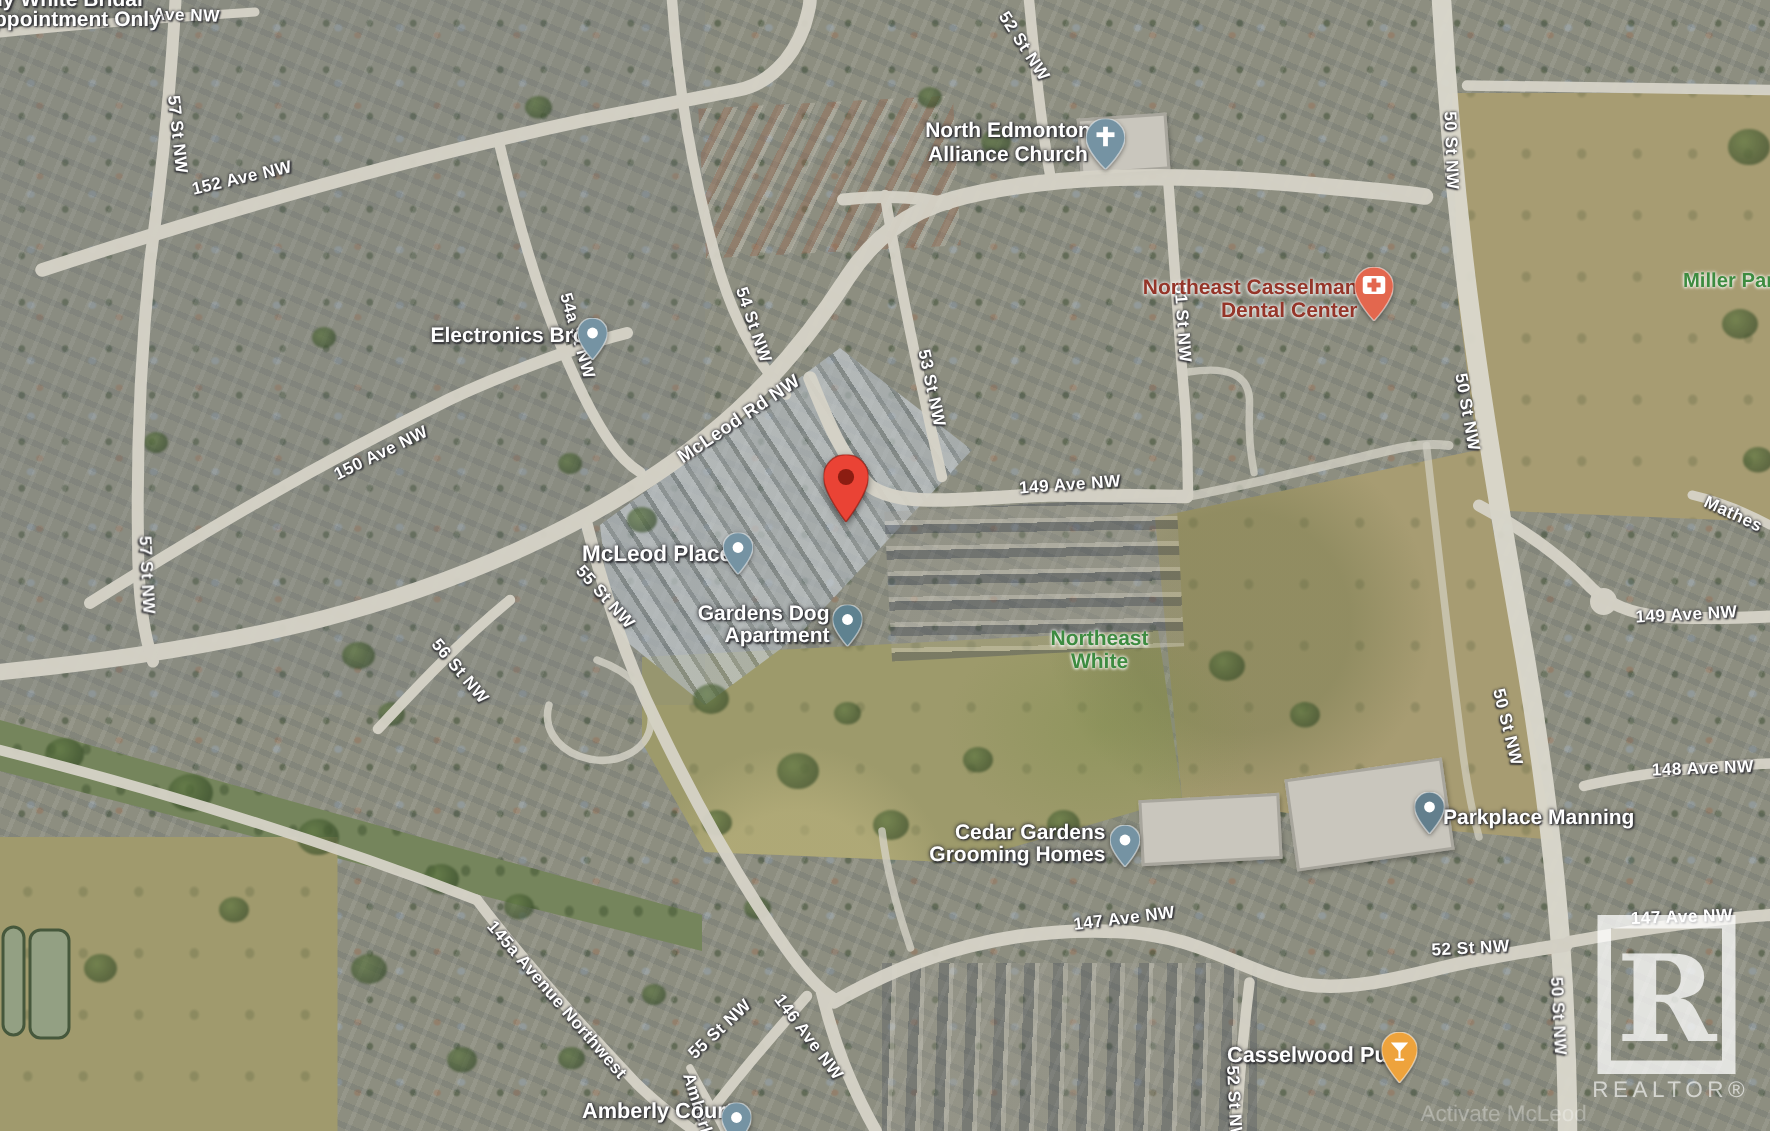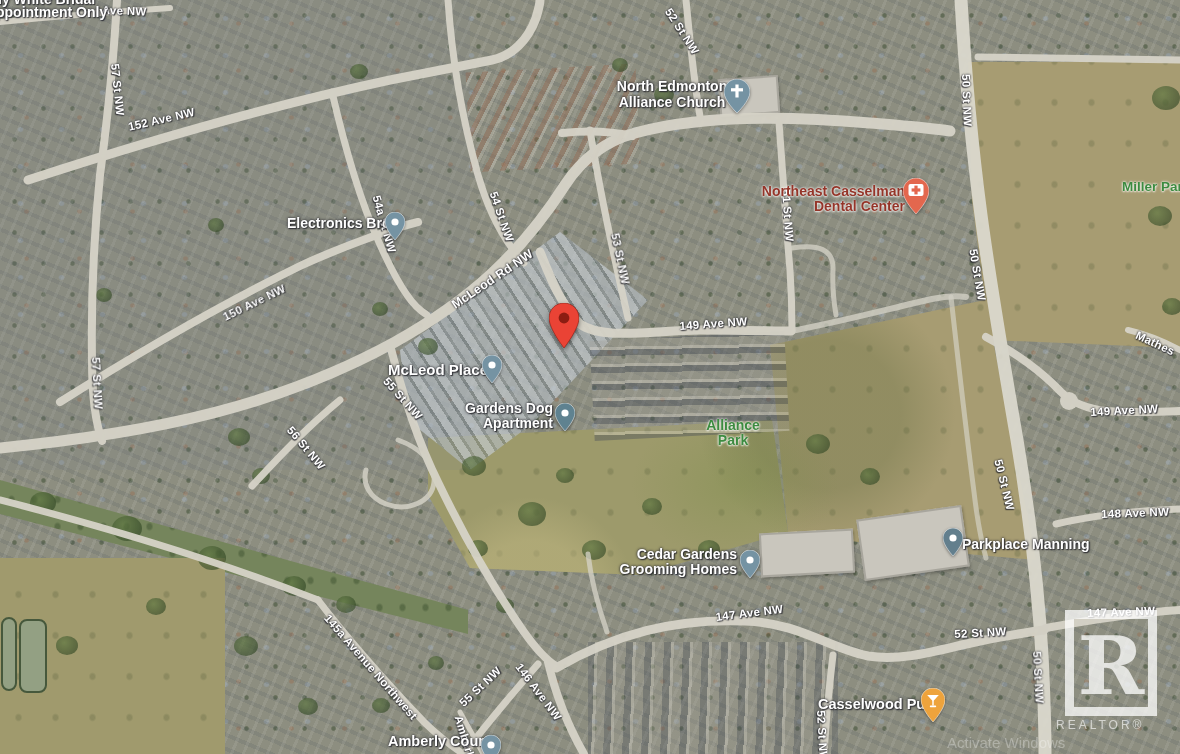--- a/index.html
+++ b/index.html
@@ -45,21 +45,21 @@
       text-shadow:0 0 2px rgba(255,255,255,.95),0 0 3px rgba(255,255,255,.8),0 1px 2px rgba(255,255,255,.6);}
   .poi.red{color:#943529;
       text-shadow:0 0 2px rgba(255,255,255,.9),0 0 3px rgba(255,255,255,.75),0 1px 2px rgba(255,255,255,.55);}
   .pin{position:absolute;z-index:6;filter:drop-shadow(0 1px 1.5px rgba(0,0,0,.45));}
   
   #realtor{position:absolute;left:1056px;top:610px;width:110px;z-index:8;pointer-events:none;}
   #rbox{width:92px;height:106px;margin:0 auto;border:9px solid rgba(255,255,255,.75);
         display:flex;align-items:center;justify-content:center;}
   #rletter{font-family:"DejaVu Serif",serif;font-weight:700;font-size:80px;line-height:1;
         color:rgba(255,255,255,.75);transform:translateY(3px);}
-  #rtext{margin-top:2px;text-align:left;font-size:12px;letter-spacing:3px;
+  #rtext{margin-top:2px;text-align:right;font-size:15px;letter-spacing:3px;
         color:rgba(255,255,255,.62);}
   #activate{position:absolute;left:947px;top:734px;z-index:7;font-size:15px;
         color:rgba(255,255,255,.3);white-space:nowrap;pointer-events:none;}
   .court{position:absolute;border:2px solid #46583c;border-radius:8px;background:#93a083;pointer-events:none;}
 </style>
 </head>
 <body>
 
 <div id="map">
   <div id="base"></div>
@@ -200,22 +200,22 @@
   <div class="poi" style="left:612px;top:78px;width:120px;text-align:center;line-height:16px">
     <span>North Edmonton</span><br>
     <span>Alliance Church</span>
   </div>
   <span class="poi" style="left:388px;top:362px;font-size:15px">McLeod Place</span>
   <div class="poi" style="left:453px;top:401px;width:100px;text-align:right;line-height:15px">
     <span>Gardens Dog</span><br>
     <span>Apartment</span>
   </div>
   <div class="poi green" style="left:682px;top:418px;width:102px;text-align:center;line-height:14.5px">
-    <span>Alliance</span><br>
-    <span>Park</span>
+    <span>Northeast</span><br>
+    <span>White</span>
   </div>
   <div class="poi" style="left:617px;top:547px;width:120px;text-align:right;line-height:15px">
     <span>Cedar Gardens</span><br>
     <span>Grooming Homes</span>
   </div>
   <span class="poi" style="left:962px;top:537px">Parkplace Manning</span>
   <span class="poi" style="left:818px;top:697px;font-size:14.5px">Casselwood Pub</span>
   <span class="poi" style="left:388px;top:734px;font-size:14.5px">Amberly Court</span>
   <span class="poi green" style="left:1122px;top:179px;font-size:13.5px">Miller Park</span>
 
@@ -278,20 +278,20 @@
         <circle cx="10" cy="10" r="3.6" fill="#fff"></circle>
       </svg>
   </div>
   <div class="pin" style="left:549px;top:303px;filter:drop-shadow(0 2px 2.5px rgba(0,0,0,.5))">
     <svg width="30" height="45" viewBox="0 0 30 45">
         <path d="M15 0C6.7 0 0 6.7 0 15c0 11 15 30 15 30s15-19 15-30C30 6.7 23.3 0 15 0z" fill="#ea4335" stroke="rgba(140,25,15,.6)"></path>
         <circle cx="15" cy="15" r="5.4" fill="#8c1d12"></circle>
       </svg>
   </div>
 
-  <div id="activate">Activate Windows</div>
+  <div id="activate">Activate McLeod</div>
   <div id="realtor">
     <div id="rbox">
       <span id="rletter">R</span>
     </div>
     <div id="rtext">REALTOR®</div>
   </div>
 </div>
 
 </body></html>

